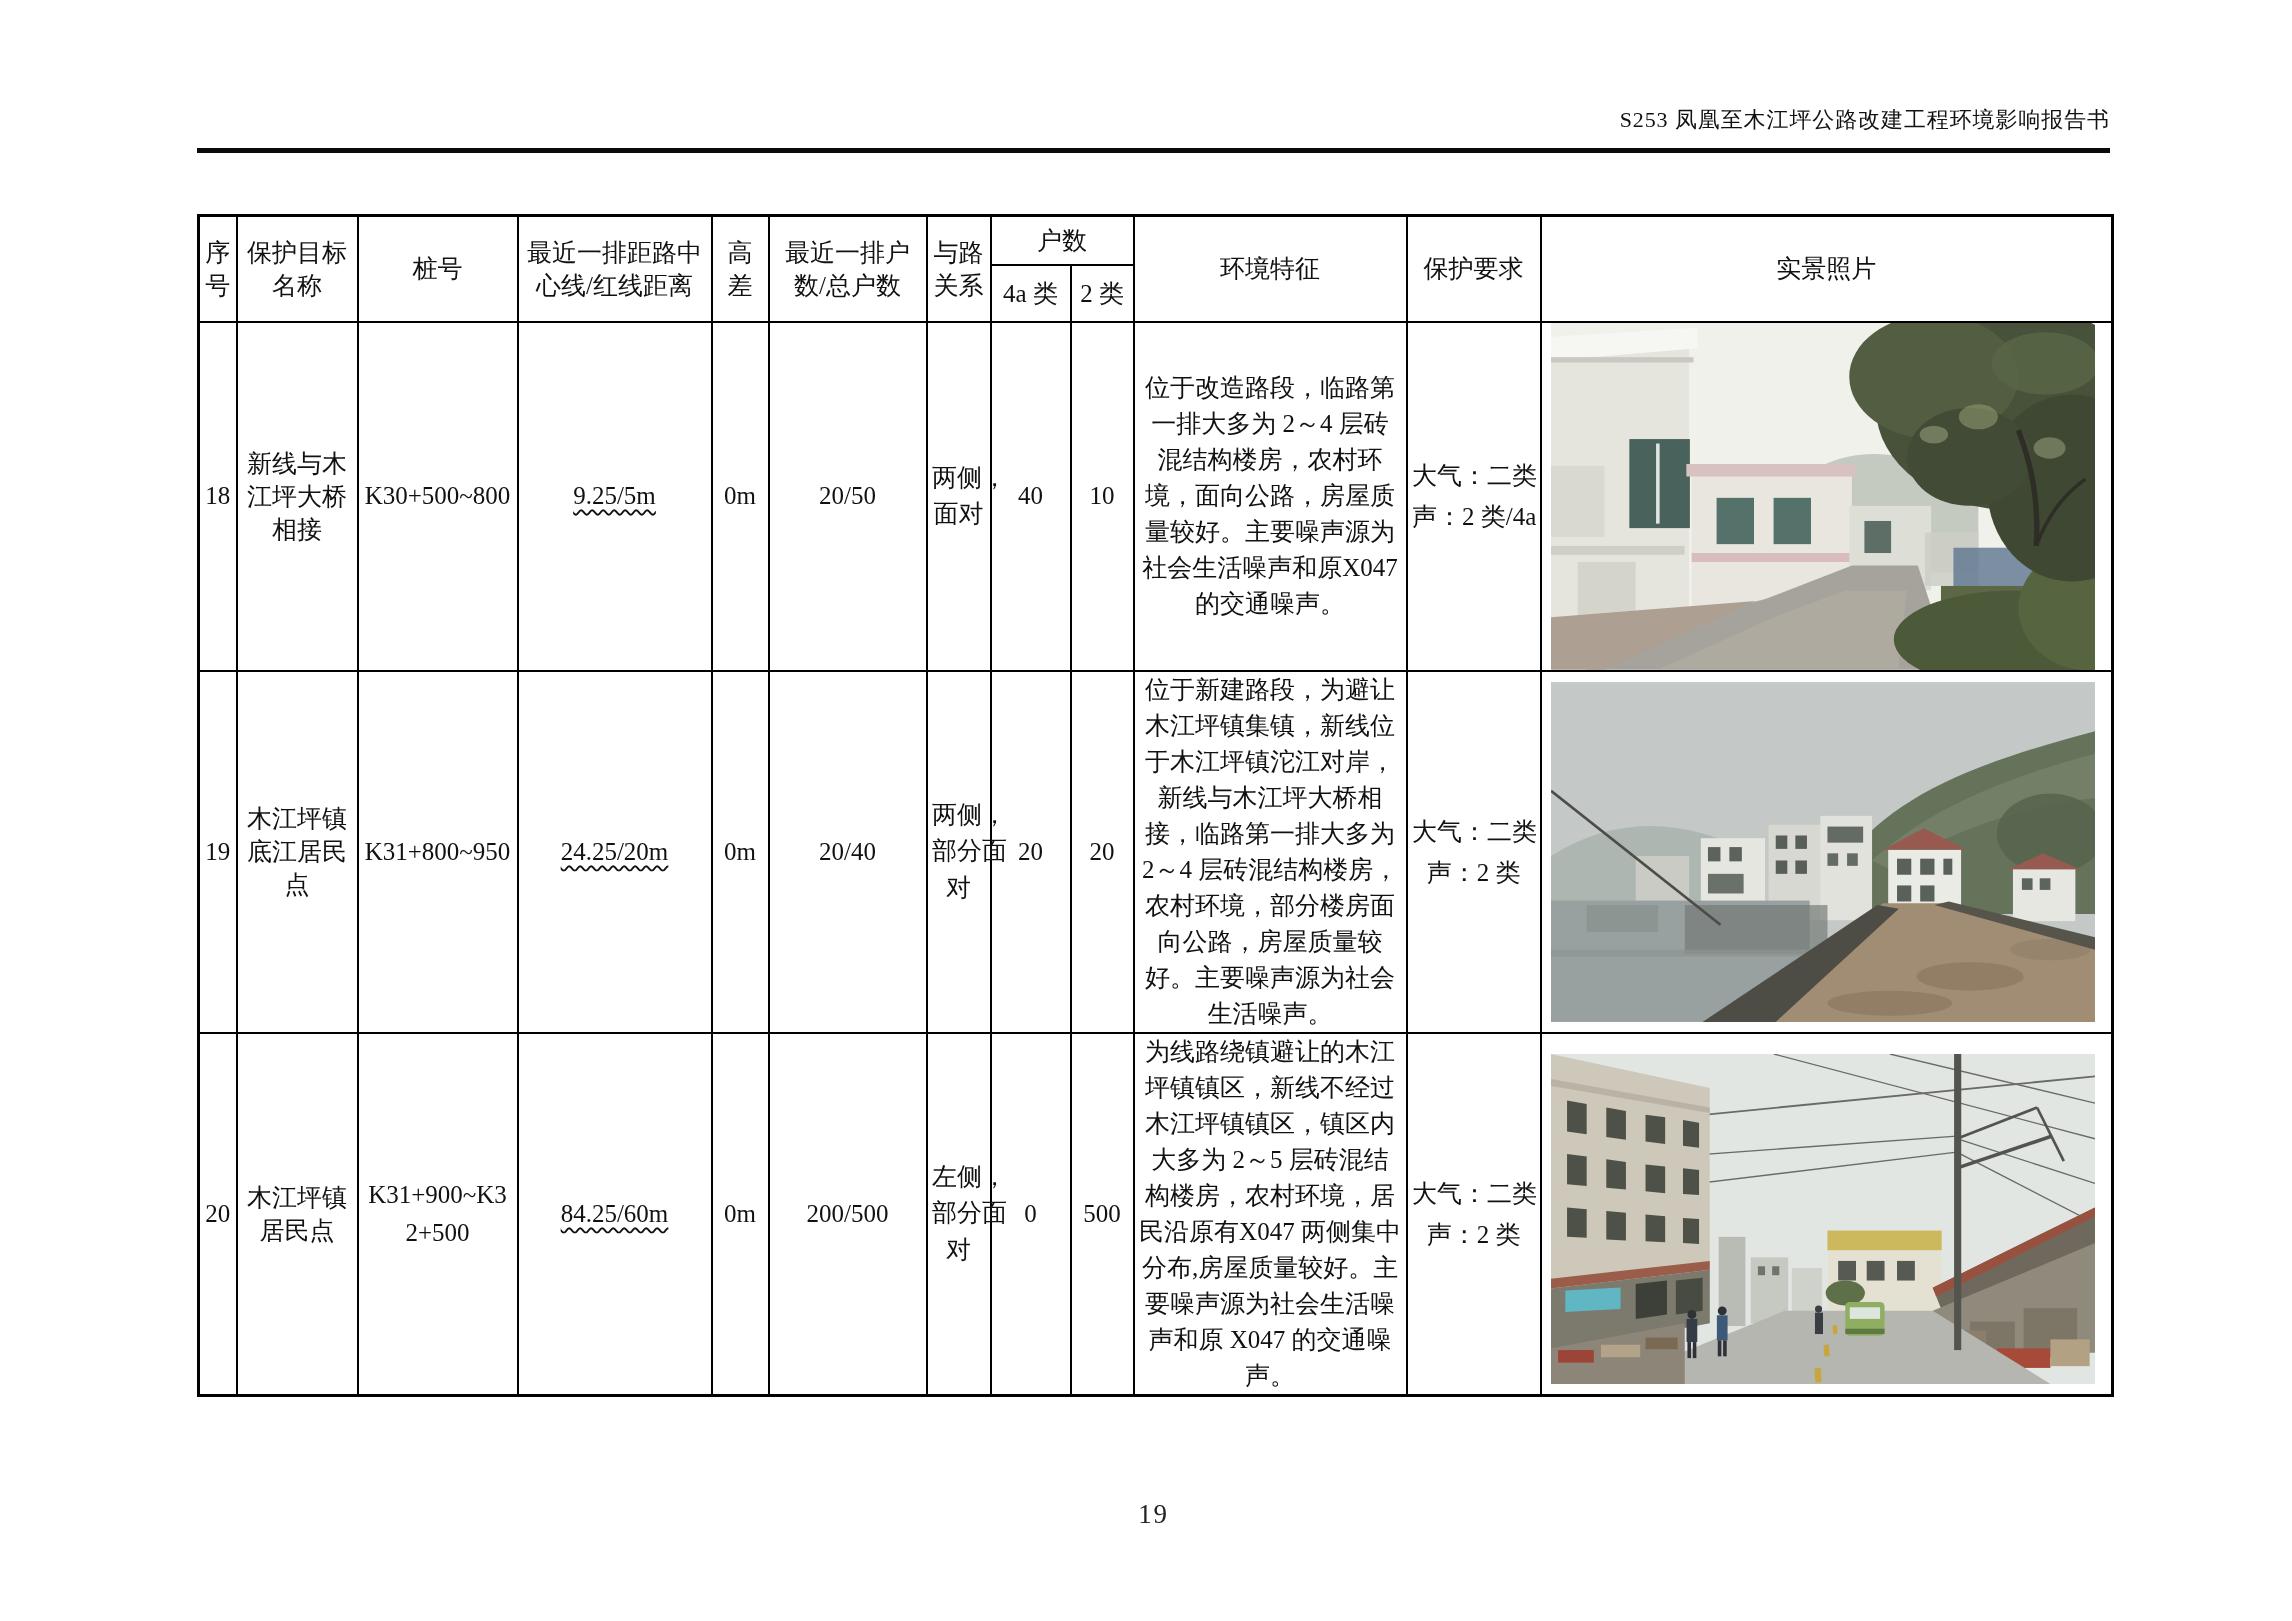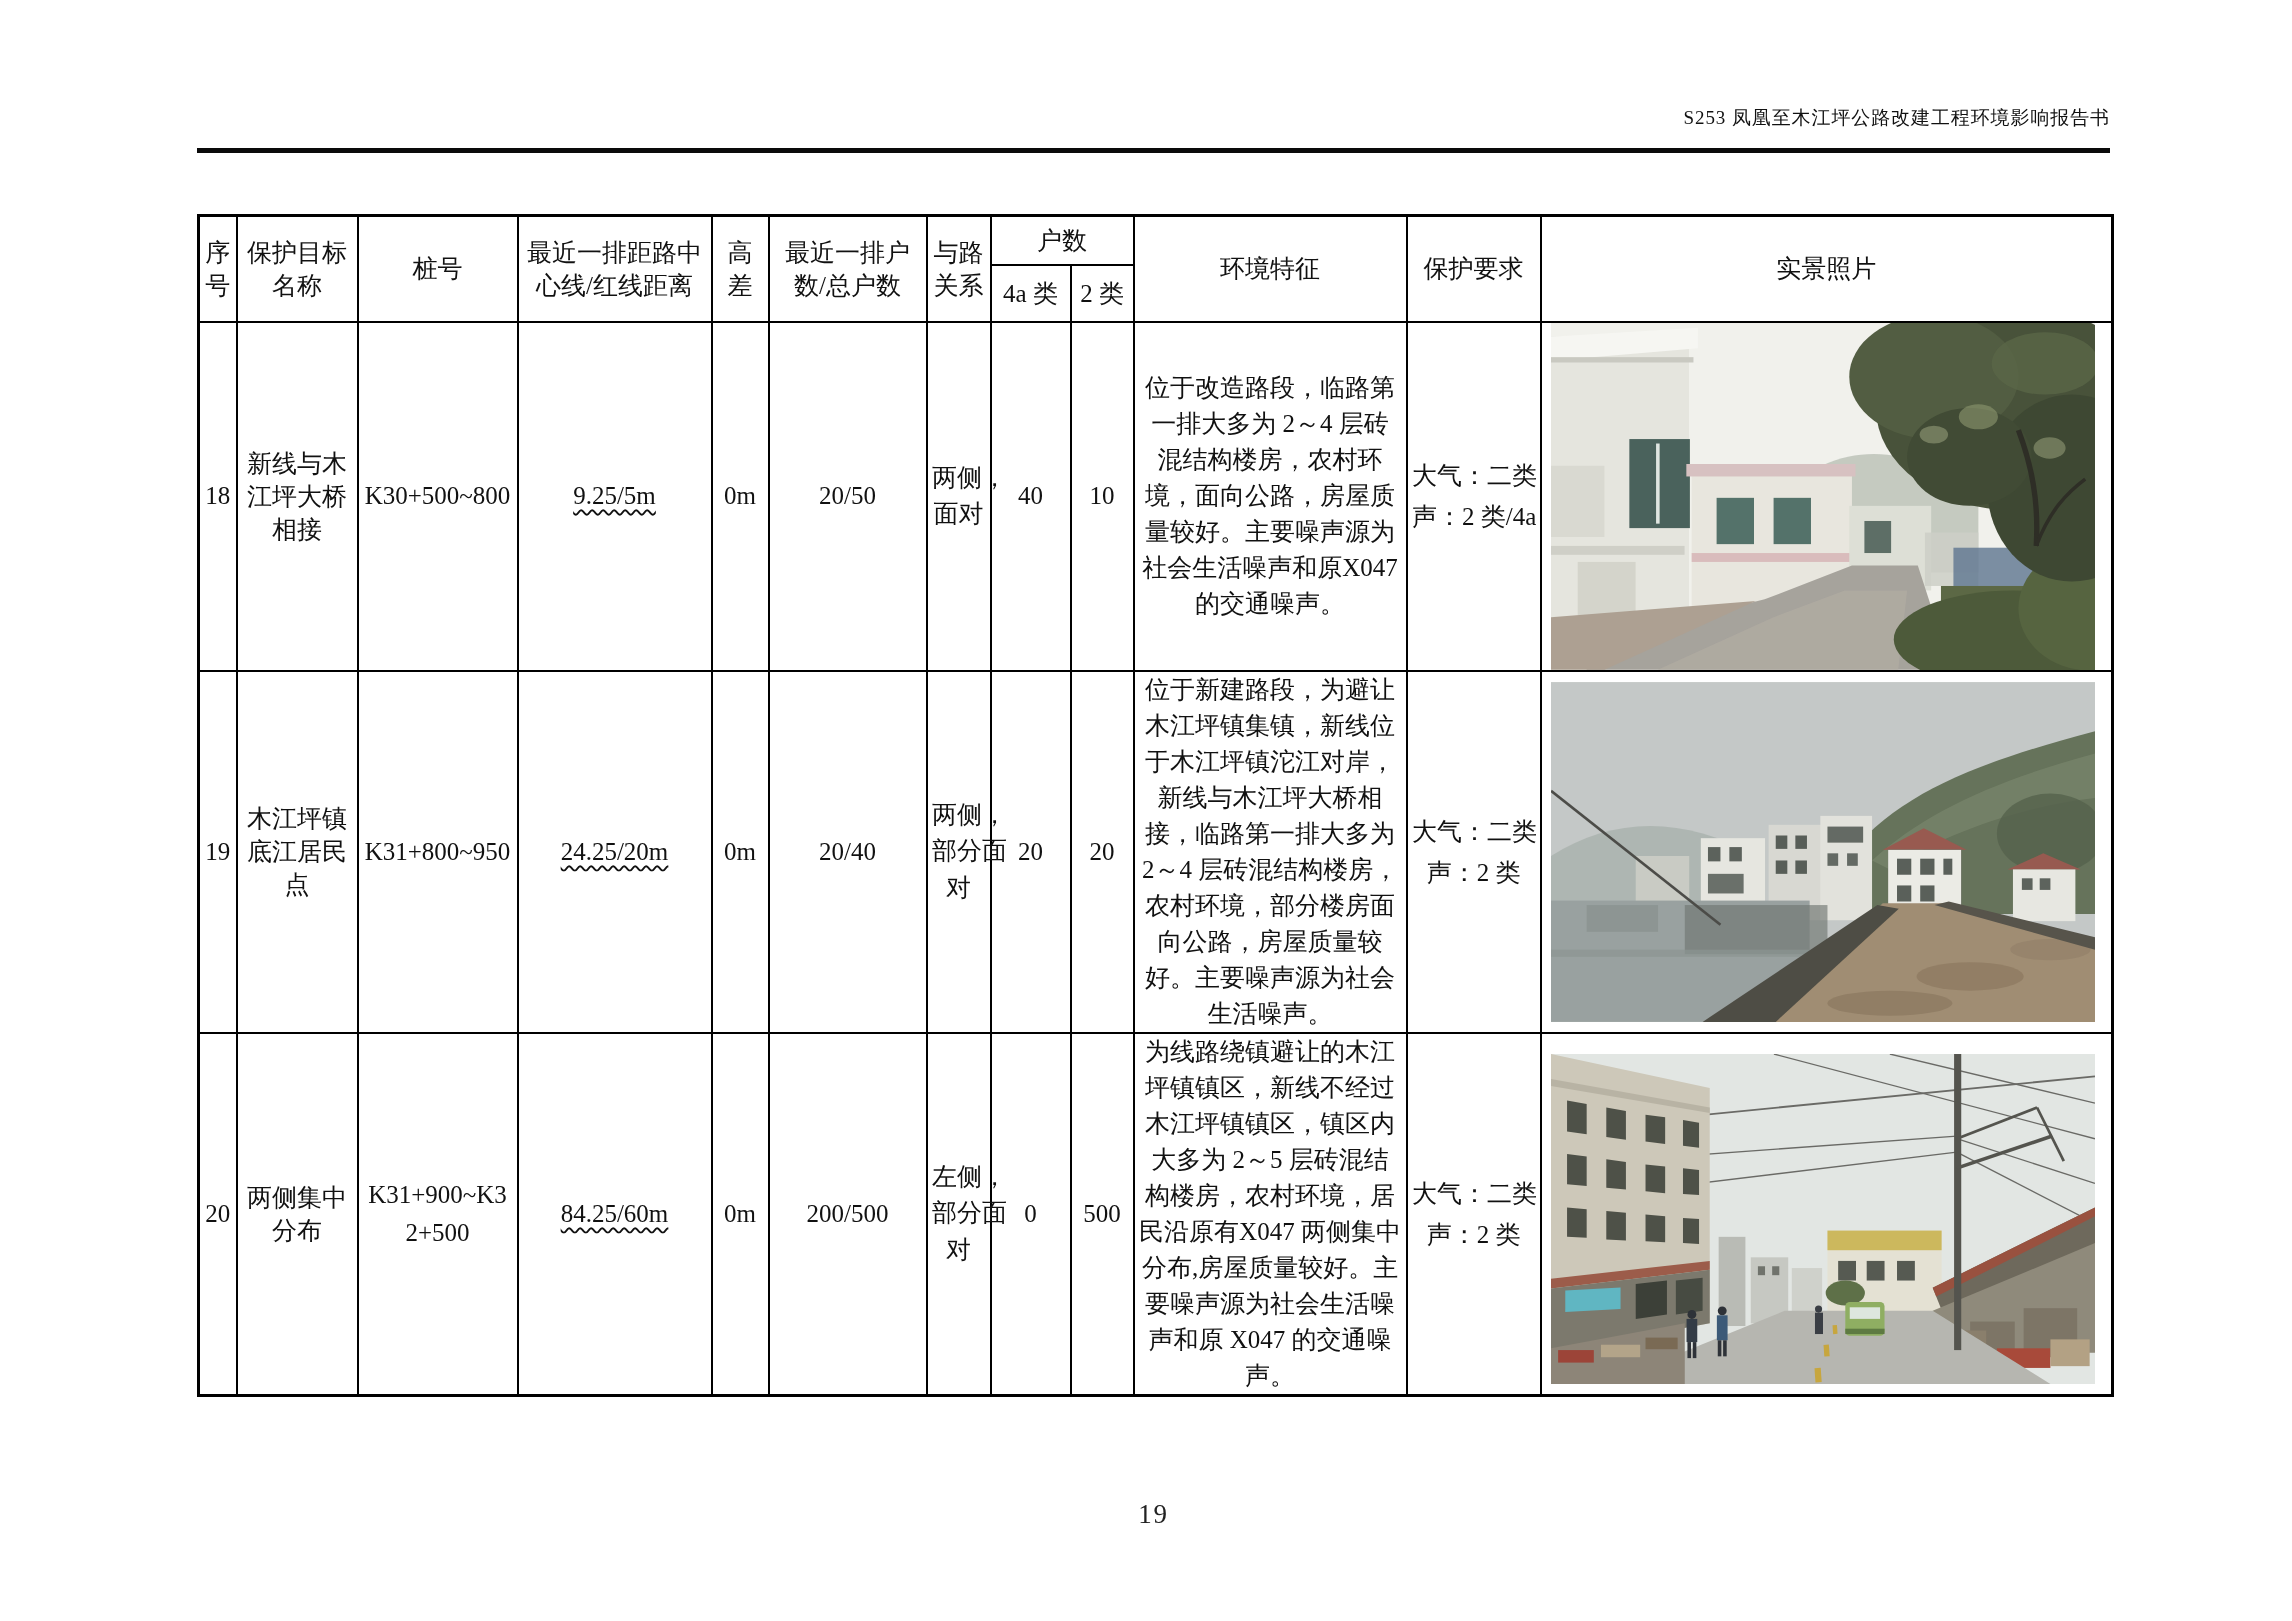--- a/index.html
+++ b/index.html
@@ -3,21 +3,21 @@
 <meta charset="utf-8">
 <style>
   html,body{margin:0;padding:0;background:#888;}
   .page{
     position:relative;width:2293px;height:1622px;background:#ffffff;
     font-family:"Liberation Serif","DejaVu Serif",serif;color:#1a1a1a;
     overflow:hidden;
   }
   .doc-header{
     position:absolute;top:105px;left:197px;width:1913px;
-    text-align:right;font-size:19px;letter-spacing:0.9px;color:#111;
+    text-align:right;font-size:22px;letter-spacing:0.9px;color:#111;
   }
   .header-rule{
     position:absolute;top:148px;left:197px;width:1913px;height:4.5px;background:#0a0a0a;
   }
   table.main{
     position:absolute;top:214px;left:197px;width:1914px;
     border-collapse:collapse;table-layout:fixed;
   }
   table.main th,table.main td{
     border:2.7px solid #000;text-align:center;vertical-align:middle;
@@ -220,21 +220,21 @@
             <polygon points="170,381 252,381 390,254 366,250" fill="#4e4d45"></polygon>
             <polygon points="610,300 610,286 446,246 430,250" fill="#57544b"></polygon>
             <line x1="0" y1="122" x2="190" y2="272" stroke="#4c4c48" stroke-width="3"></line>
           </svg>
         </div>
       </td>
     </tr>
 
     <tr class="r20">
       <td>20</td>
-      <td>两侧集中分布</td>
+      <td>木江坪镇居民点</td>
       <td class="c-stake">K31+900~K32+500</td>
       <td><span class="wavy">84.25/60m</span></td>
       <td>0m</td>
       <td>200/500</td>
       <td class="c-road pre">左侧，
 部分面
 对</td>
       <td>0</td>
       <td>500</td>
       <td class="c-env">为线路绕镇避让的木江坪镇镇区，新线不经过木江坪镇镇区，镇区内大多为 2～5 层砖混结构楼房，农村环境，居民沿原有X047 两侧集中分布,房屋质量较好。主要噪声源为社会生活噪声和原 X047 的交通噪声。</td>

